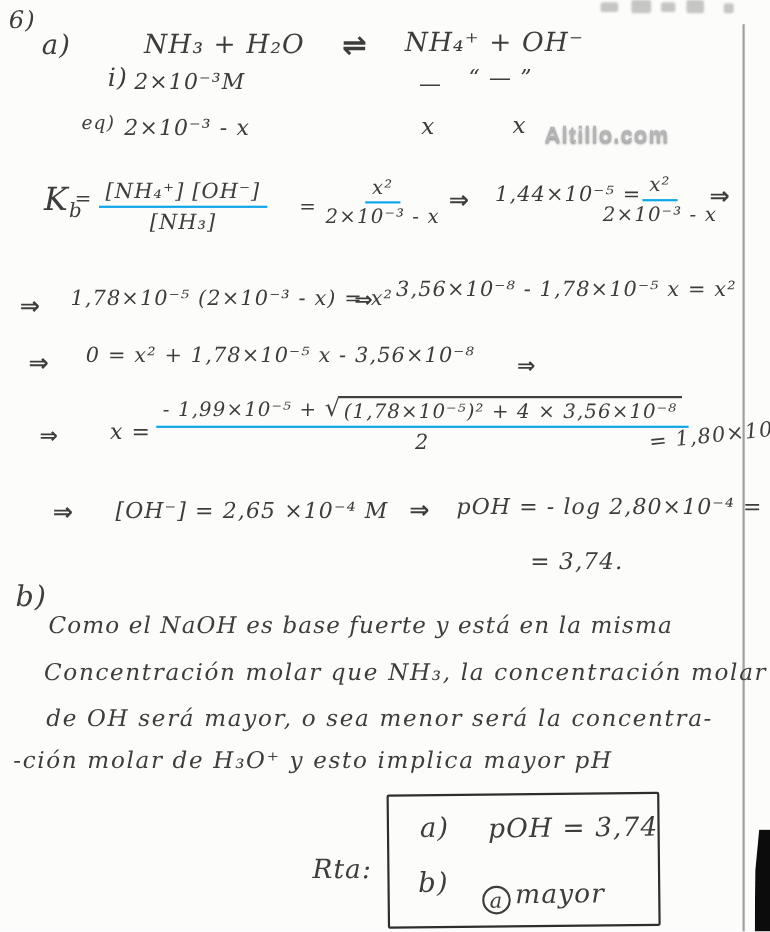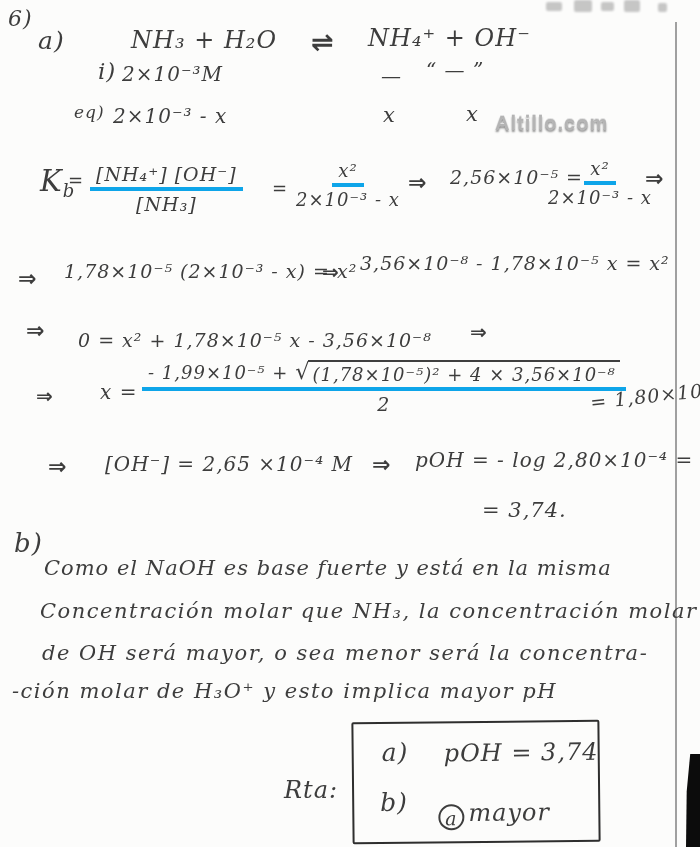--- a/index.html
+++ b/index.html
@@ -7,21 +7,21 @@
   .sheet {
     position:relative; width:700px; height:847px;
     background:#fcfcfb; overflow:hidden;
     color:#3d3d3d;
     font-family:"DejaVu Serif", serif; font-style:italic;
   }
   .t { position:absolute; white-space:nowrap; letter-spacing:1px; }
   .ar { font-family:"DejaVu Sans", sans-serif; font-style:normal; font-weight:600; }
   .sub { font-size:0.62em; vertical-align:-0.35em; }
   .frac { position:absolute; display:inline-flex; flex-direction:column; align-items:center; text-align:center; letter-spacing:1px; }
-  .frac .num { border-bottom:4px solid #0ea5e9; padding:0 6px 2px 6px; }
+  .frac .num { border-bottom:2px solid #0ea5e9; padding:0 6px 2px 6px; }
   .frac .den { padding-top:2px; }
   .sqrt { display:inline-flex; align-items:stretch; }
   .sqrt .radical { font-style:normal; font-size:1.25em; line-height:1; align-self:flex-start; margin-right:-2px; }
   .sqrt .radicand { border-top:2px solid #3f3f3f; padding:2px 4px 0 4px; }
   .watermark {
     position:absolute; left:495px; top:112px;
     font-family:"Liberation Sans", sans-serif; font-style:normal; font-weight:bold;
     font-size:20px; letter-spacing:1px;
     color:#b4b4b4; text-shadow:0 -1px 0 #e2e2e2, 0 2px 2px #8d8d8d;
   }
@@ -78,34 +78,34 @@
   <span class="frac" style="left:90px;top:163px;font-size:19px;">
     <span class="num">[NH₄⁺] [OH⁻]</span>
     <span class="den">[NH₃]</span>
   </span>
   <span class="t" style="left:272px;top:178px;font-size:18px;">=</span>
   <span class="frac" style="left:296px;top:160px;font-size:18px;">
     <span class="num">x²</span>
     <span class="den">2×10⁻³ - x</span>
   </span>
   <span class="t ar" style="left:408px;top:170px;font-size:22px;">⇒</span>
-  <span class="t" style="left:450px;top:166px;font-size:19px;">2,56×10⁻⁵ =</span>
+  <span class="t" style="left:450px;top:166px;font-size:19px;">1,44×10⁻⁵ =</span>
   <span class="frac" style="left:548px;top:158px;font-size:18px;">
     <span class="num">x²</span>
     <span class="den">2×10⁻³ - x</span>
   </span>
   <span class="t ar" style="left:645px;top:166px;font-size:22px;">⇒</span>
 
   <span class="t ar" style="left:18px;top:266px;font-size:22px;">⇒</span>
   <span class="t" style="left:64px;top:260px;font-size:19px;">1,78×10⁻⁵ (2×10⁻³ - x) = x²</span>
   <span class="t ar" style="left:322px;top:260px;font-size:20px;">⇒</span>
   <span class="t" style="left:360px;top:252px;font-size:19px;">3,56×10⁻⁸ - 1,78×10⁻⁵ x = x²</span>
 
   <span class="t ar" style="left:26px;top:318px;font-size:22px;">⇒</span>
-  <span class="t" style="left:78px;top:329px;font-size:19px;">0 = x² + 1,78×10⁻⁵ x - 3,56×10⁻⁸</span>
+  <span class="t" style="left:78px;top:312px;font-size:19px;">0 = x² + 1,78×10⁻⁵ x - 3,56×10⁻⁸</span>
   <span class="t ar" style="left:470px;top:320px;font-size:20px;">⇒</span>
 
   <span class="t ar" style="left:36px;top:384px;font-size:20px;">⇒</span>
   <span class="t" style="left:100px;top:380px;font-size:20px;">x =</span>
   <span class="frac" style="left:142px;top:360px;font-size:18px;">
     <span class="num"><span>- 1,99×10⁻⁵ + </span><span class="sqrt">
           <span class="radical">√</span>
           <span class="radicand">(1,78×10⁻⁵)² + 4 × 3,56×10⁻⁸</span>
         </span></span>
     <span class="den" style="font-size:19px;">2</span>

